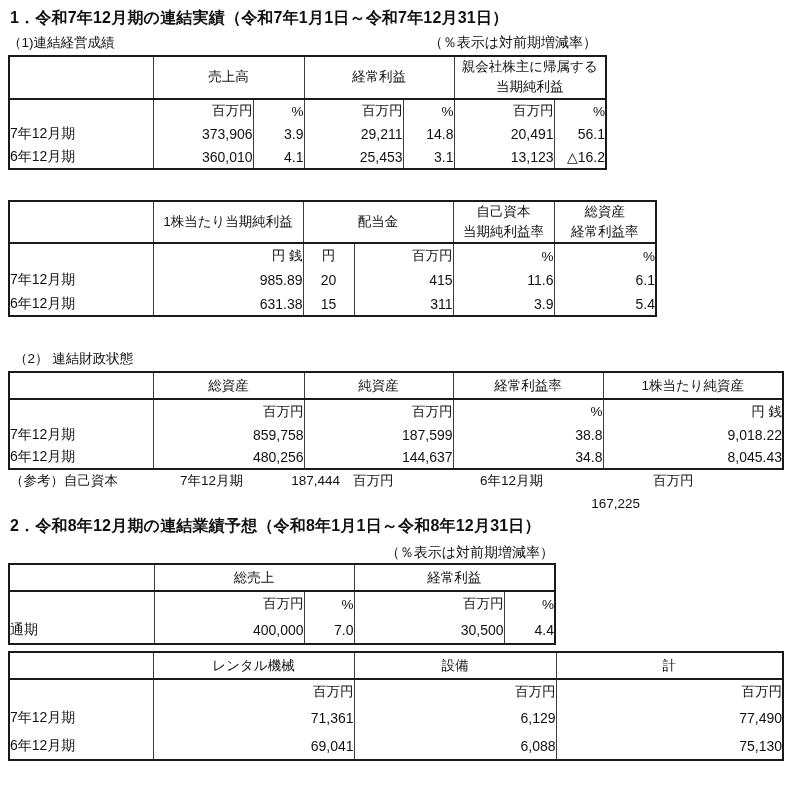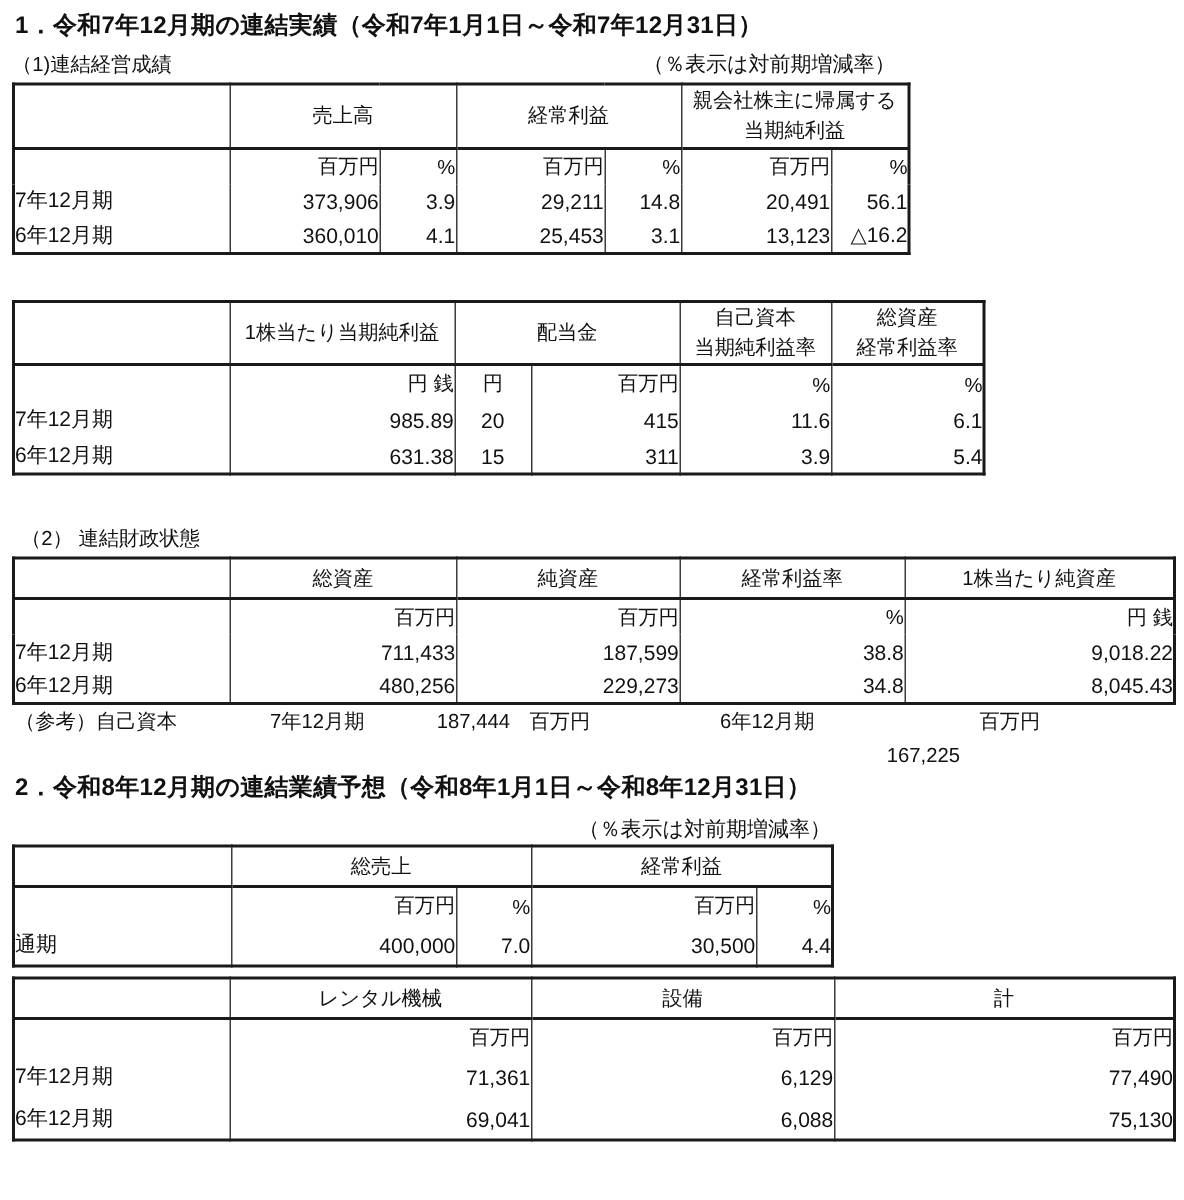--- a/index.html
+++ b/index.html
@@ -220,29 +220,29 @@
     <tbody>
       <tr class="unit-row">
         <td></td>
         <td class="u-man">百万円</td>
         <td class="u-man">百万円</td>
         <td class="u-pct">%</td>
         <td class="u-yensen-wide">円 銭</td>
       </tr>
       <tr class="data-row">
         <td class="lbl">7年12月期</td>
-        <td class="v-num">711,433</td>
+        <td class="v-num">859,758</td>
         <td class="v-num">187,599</td>
         <td class="v-pct">38.8</td>
         <td class="v-dec-wide">9,018.22</td>
       </tr>
       <tr class="data-row">
         <td class="lbl">6年12月期</td>
         <td class="v-num">480,256</td>
-        <td class="v-num">229,273</td>
+        <td class="v-num">144,637</td>
         <td class="v-pct">34.8</td>
         <td class="v-dec-wide">8,045.43</td>
       </tr>
     </tbody>
   </table>
 
   <div class="ref-line">
     <span class="ref-prefix">（参考）自己資本</span>
     <span class="ref-l1">7年12月期</span>
     <span class="ref-v1">187,444</span>

